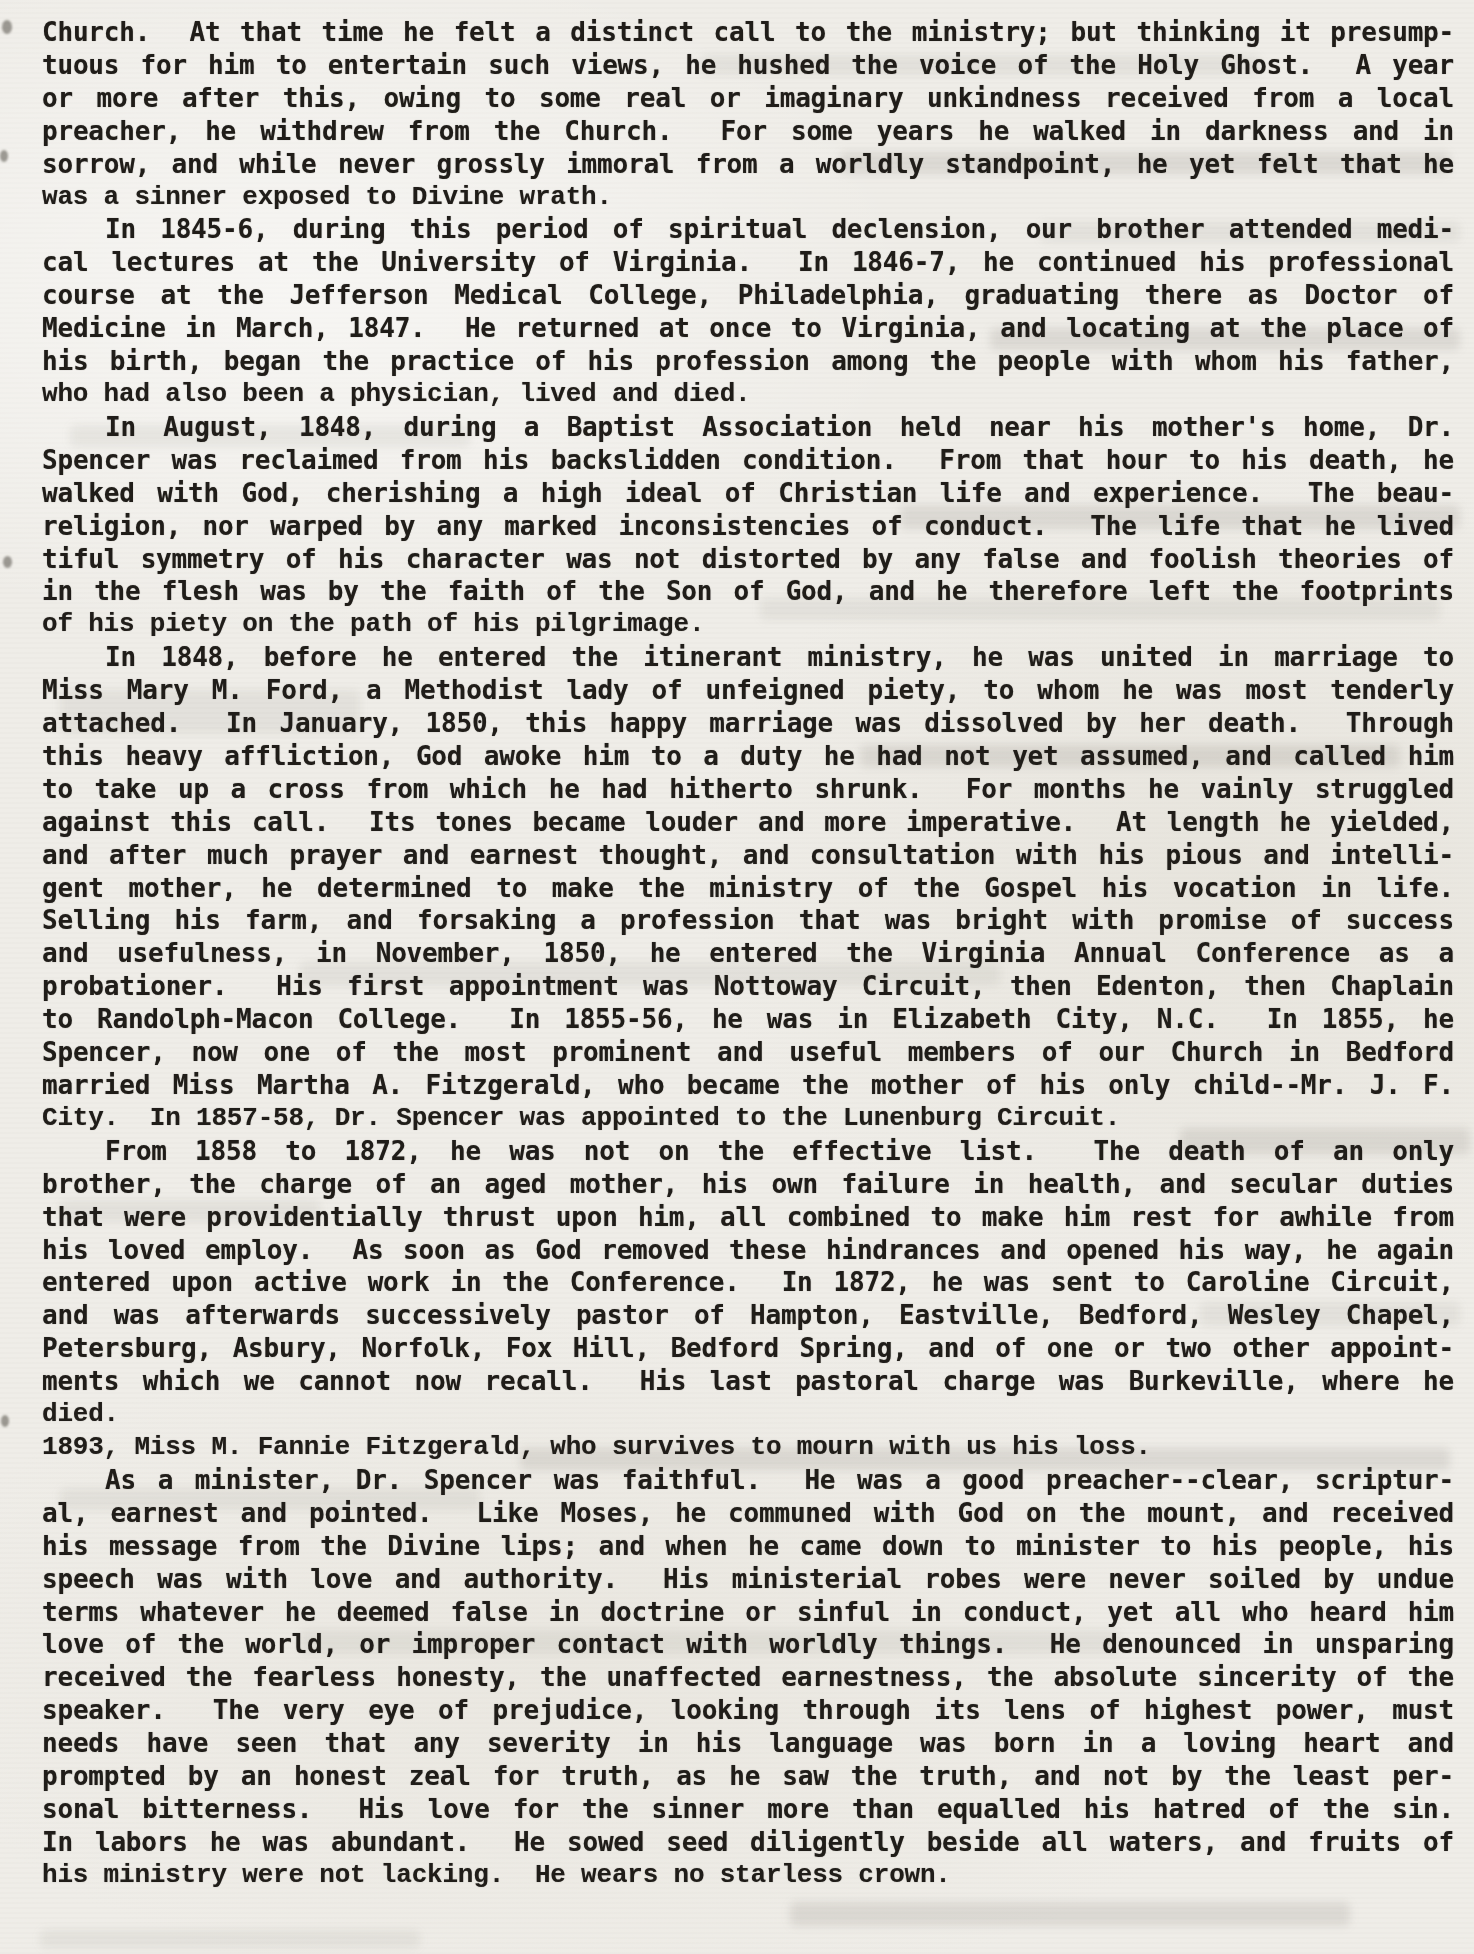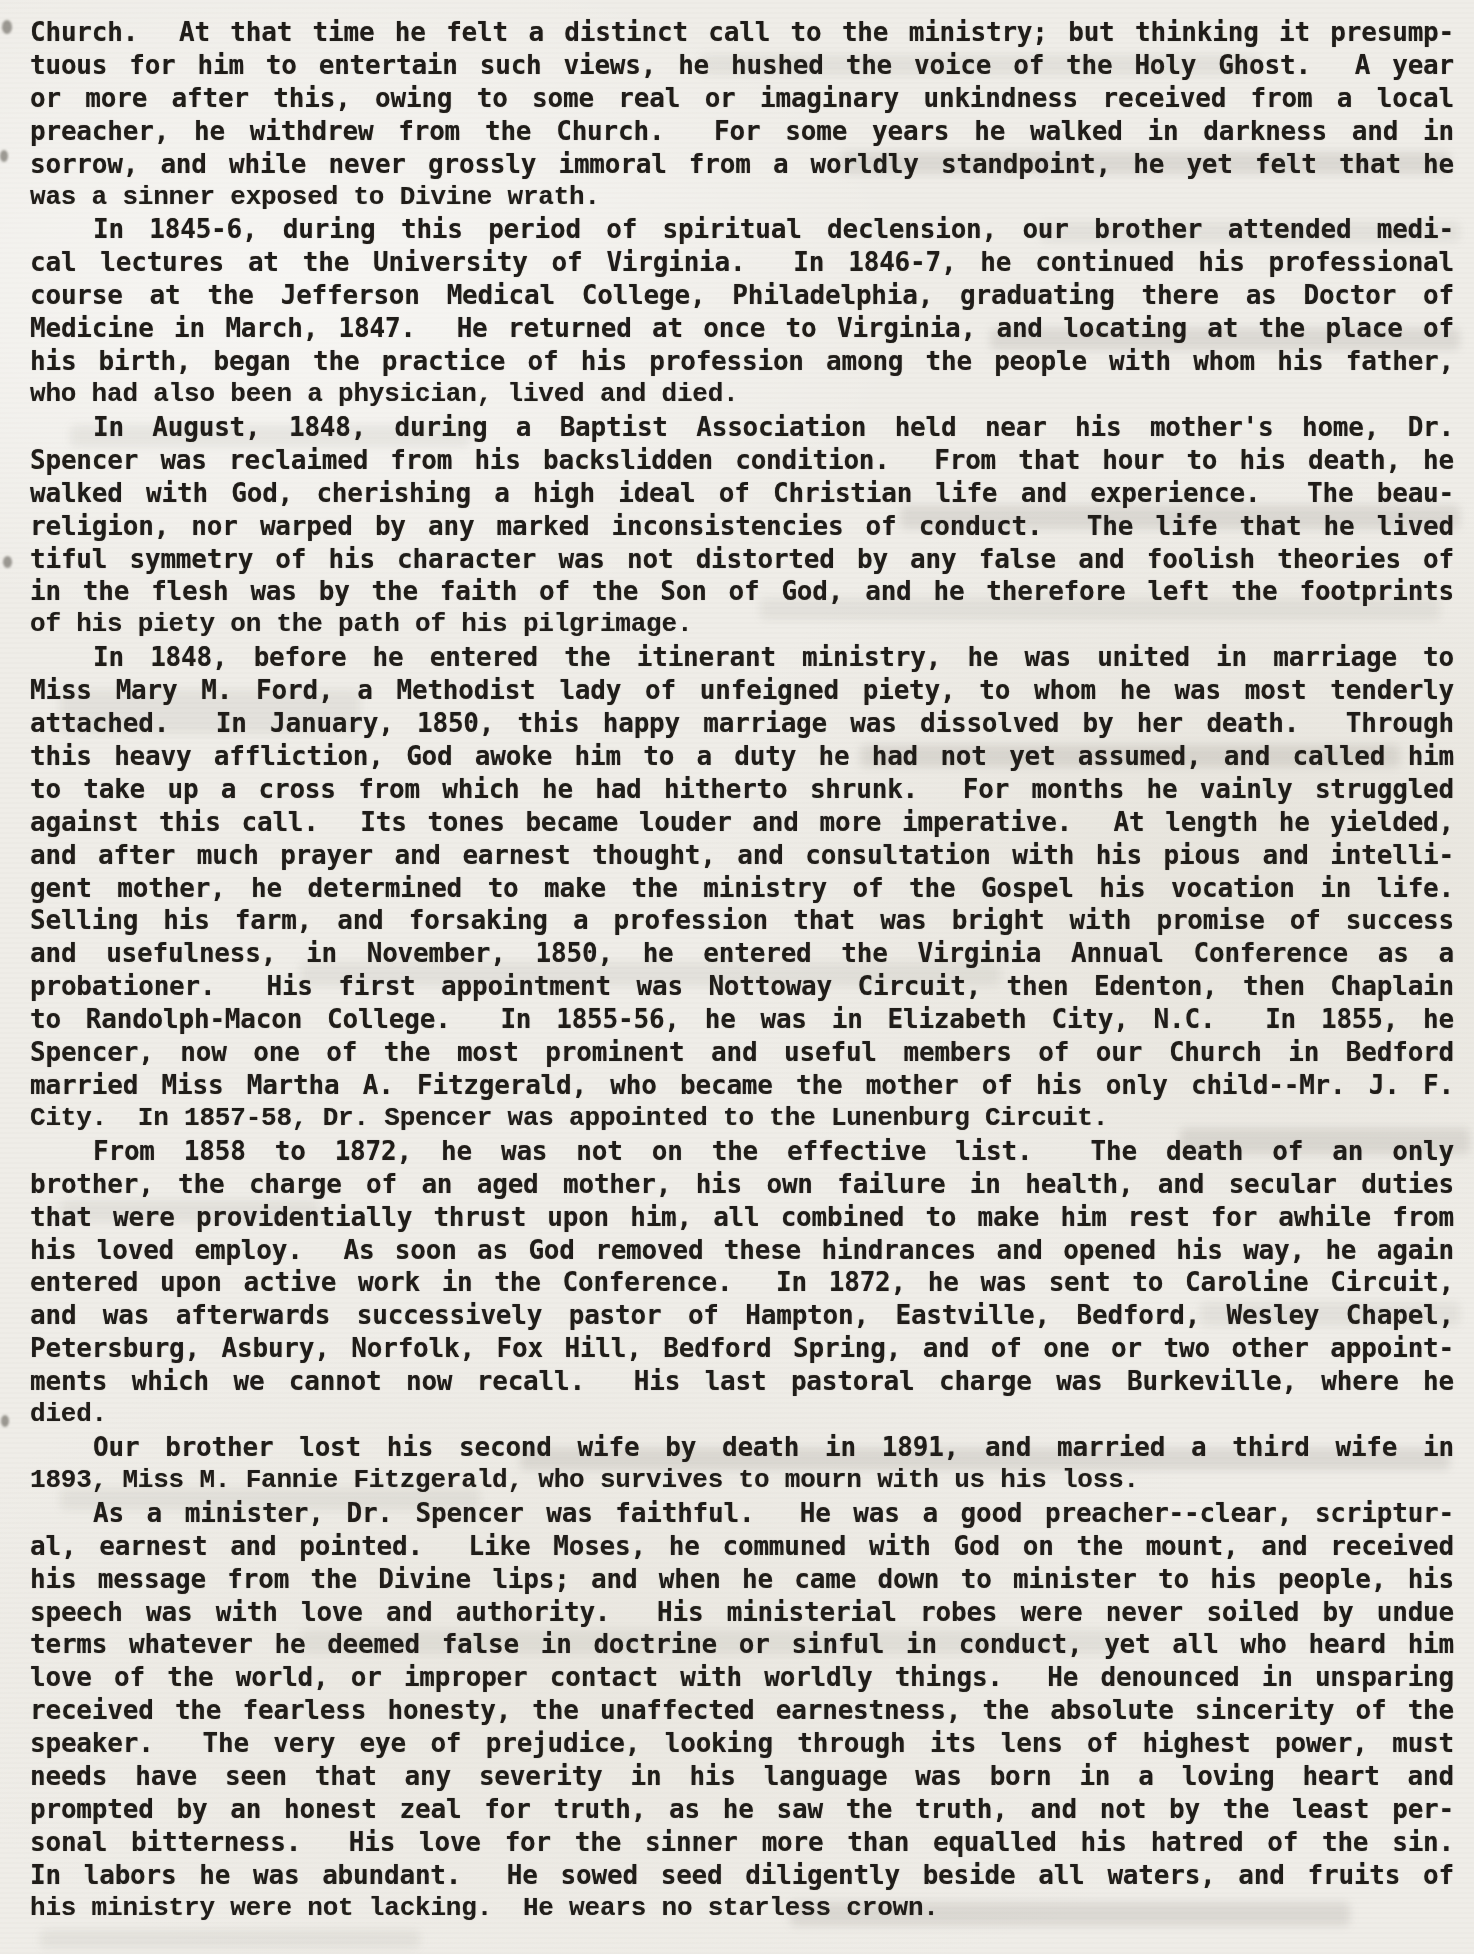--- a/index.html
+++ b/index.html
@@ -33,20 +33,21 @@
   .line {
     font-size: 26px;
     line-height: 32.9px;
     font-weight: bold;
     color: #201d19;
     text-shadow: 0 0 1px rgba(32,29,25,0.45);
     text-align: justify;
     text-align-last: justify;
     white-space: normal;
     letter-spacing: -0.2px;
+    margin-left: 12px;
   }
   .line.indent {
     padding-left: 63px;
   }
   .line.end {
     text-align-last: left;
     font-family: Liberation Mono, monospace;
   }
   
   .smudge {
@@ -131,21 +132,20 @@
       <div class="line end">City.&nbsp; In 1857-58, Dr. Spencer was appointed to the Lunenburg Circuit.</div>
       <div class="line indent">From 1858 to 1872, he was not on the effective list.&nbsp; The death of an only</div>
       <div class="line">brother, the charge of an aged mother, his own failure in health, and secular duties</div>
       <div class="line">that were providentially thrust upon him, all combined to make him rest for awhile from</div>
       <div class="line">his loved employ.&nbsp; As soon as God removed these hindrances and opened his way, he again</div>
       <div class="line">entered upon active work in the Conference.&nbsp; In 1872, he was sent to Caroline Circuit,</div>
       <div class="line">and was afterwards successively pastor of Hampton, Eastville, Bedford, Wesley Chapel,</div>
       <div class="line">Petersburg, Asbury, Norfolk, Fox Hill, Bedford Spring, and of one or two other appoint-</div>
       <div class="line">ments which we cannot now recall.&nbsp; His last pastoral charge was Burkeville, where he</div>
       <div class="line end">died.</div>
-      <div class="line indent">Our brother lost his second wife by death in 1891, and married a third wife in</div>
       <div class="line end">1893, Miss M. Fannie Fitzgerald, who survives to mourn with us his loss.</div>
       <div class="line indent">As a minister, Dr. Spencer was faithful.&nbsp; He was a good preacher--clear, scriptur-</div>
       <div class="line">al, earnest and pointed.&nbsp; Like Moses, he communed with God on the mount, and received</div>
       <div class="line">his message from the Divine lips; and when he came down to minister to his people, his</div>
       <div class="line">speech was with love and authority.&nbsp; His ministerial robes were never soiled by undue</div>
       <div class="line">terms whatever he deemed false in doctrine or sinful in conduct, yet all who heard him</div>
       <div class="line">love of the world, or improper contact with worldly things.&nbsp; He denounced in unsparing</div>
       <div class="line">received the fearless honesty, the unaffected earnestness, the absolute sincerity of the</div>
       <div class="line">speaker.&nbsp; The very eye of prejudice, looking through its lens of highest power, must</div>
       <div class="line">needs have seen that any severity in his language was born in a loving heart and</div>

